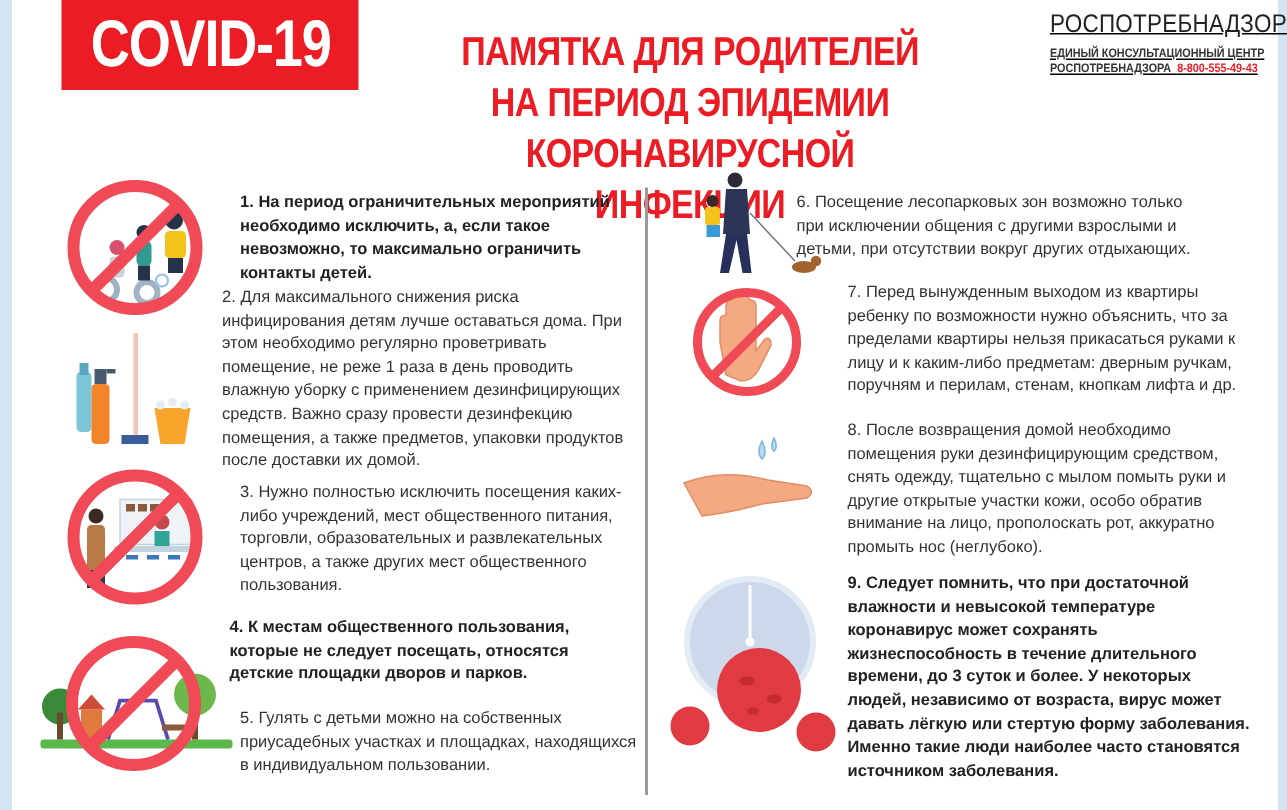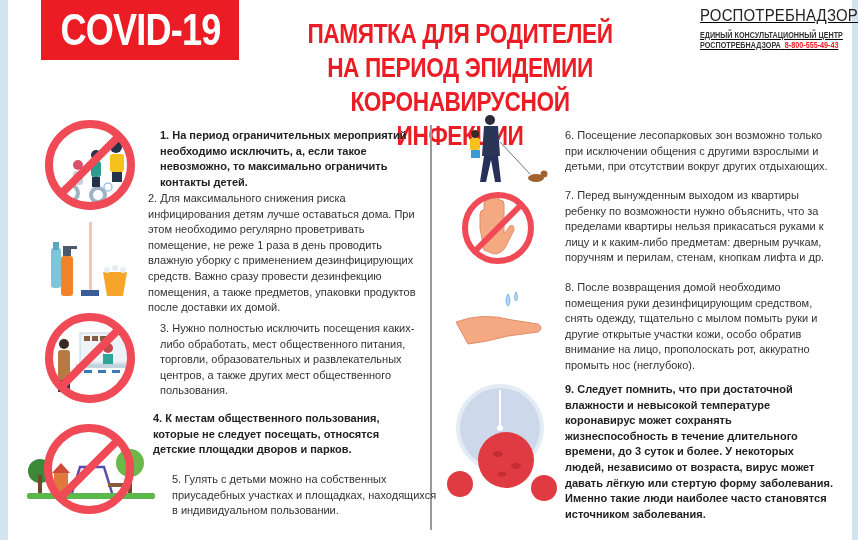--- a/index.html
+++ b/index.html
@@ -149,30 +149,30 @@
   </g>
 </svg>
 
 <div class="item bold" style="left:160px;top:128px;width:270px">
   <p><span>1.</span> <span>На период ограничительных мероприятий необходимо исключить, а, если такое невозможно, то максимально ограничить контакты детей.</span></p>
 </div>
 <div class="item" style="left:148px;top:191px;width:270px">
   <p><span>2.</span> <span>Для максимального снижения риска инфицирования детям лучше оставаться дома. При этом необходимо регулярно проветривать помещение, не реже 1 раза в день проводить влажную уборку с применением дезинфицирующих средств. Важно сразу провести дезинфекцию помещения, а также предметов, упаковки продуктов после доставки их домой.</span></p>
 </div>
 <div class="item" style="left:160px;top:321px;width:260px">
-  <p><span>3.</span> <span>Нужно полностью исключить посещения каких-либо обработать, мест общественного питания, торговли, образовательных и развлекательных центров, а также других мест общественного пользования.</span></p>
+  <p><span>3.</span> <span>Нужно полностью исключить посещения каких-либо учреждений, мест общественного питания, торговли, образовательных и развлекательных центров, а также других мест общественного пользования.</span></p>
 </div>
 <div class="item bold" style="left:153px;top:411px;width:265px">
   <p><span>4.</span> <span>К местам общественного пользования, которые не следует посещать, относятся детские площадки дворов и парков.</span></p>
 </div>
-<div class="item" style="left:172px;top:472px;width:265px">
+<div class="item" style="left:160px;top:472px;width:265px">
   <p><span>5.</span> <span>Гулять с детьми можно на собственных приусадебных участках и площадках, находящихся в индивидуальном пользовании.</span></p>
 </div>
 
-<div class="item" style="left:565px;top:128px;width:270px">
+<div class="item" style="left:531px;top:128px;width:270px">
   <p><span>6.</span> <span>Посещение лесопарковых зон возможно только при исключении общения с другими взрослыми и детьми, при отсутствии вокруг других отдыхающих.</span></p>
 </div>
 <div class="item" style="left:565px;top:188px;width:275px">
   <p><span>7.</span> <span>Перед вынужденным выходом из квартиры ребенку по возможности нужно объяснить, что за пределами квартиры нельзя прикасаться руками к лицу и к каким-либо предметам: дверным ручкам, поручням и перилам, стенам, кнопкам лифта и др.</span></p>
 </div>
 <div class="item" style="left:565px;top:280px;width:265px">
   <p><span>8.</span> <span>После возвращения домой необходимо помещения руки дезинфицирующим средством, снять одежду, тщательно с мылом помыть руки и другие открытые участки кожи, особо обратив внимание на лицо, прополоскать рот, аккуратно промыть нос (неглубоко).</span></p>
 </div>
 <div class="item bold" style="left:565px;top:382px;width:270px">
   <p><span>9.</span> <span>Следует помнить, что при достаточной влажности и невысокой температуре коронавирус может сохранять жизнеспособность в течение длительного времени, до 3 суток и более. У некоторых людей, независимо от возраста, вирус может давать лёгкую или стертую форму заболевания. Именно такие люди наиболее часто становятся источником заболевания.</span></p>

